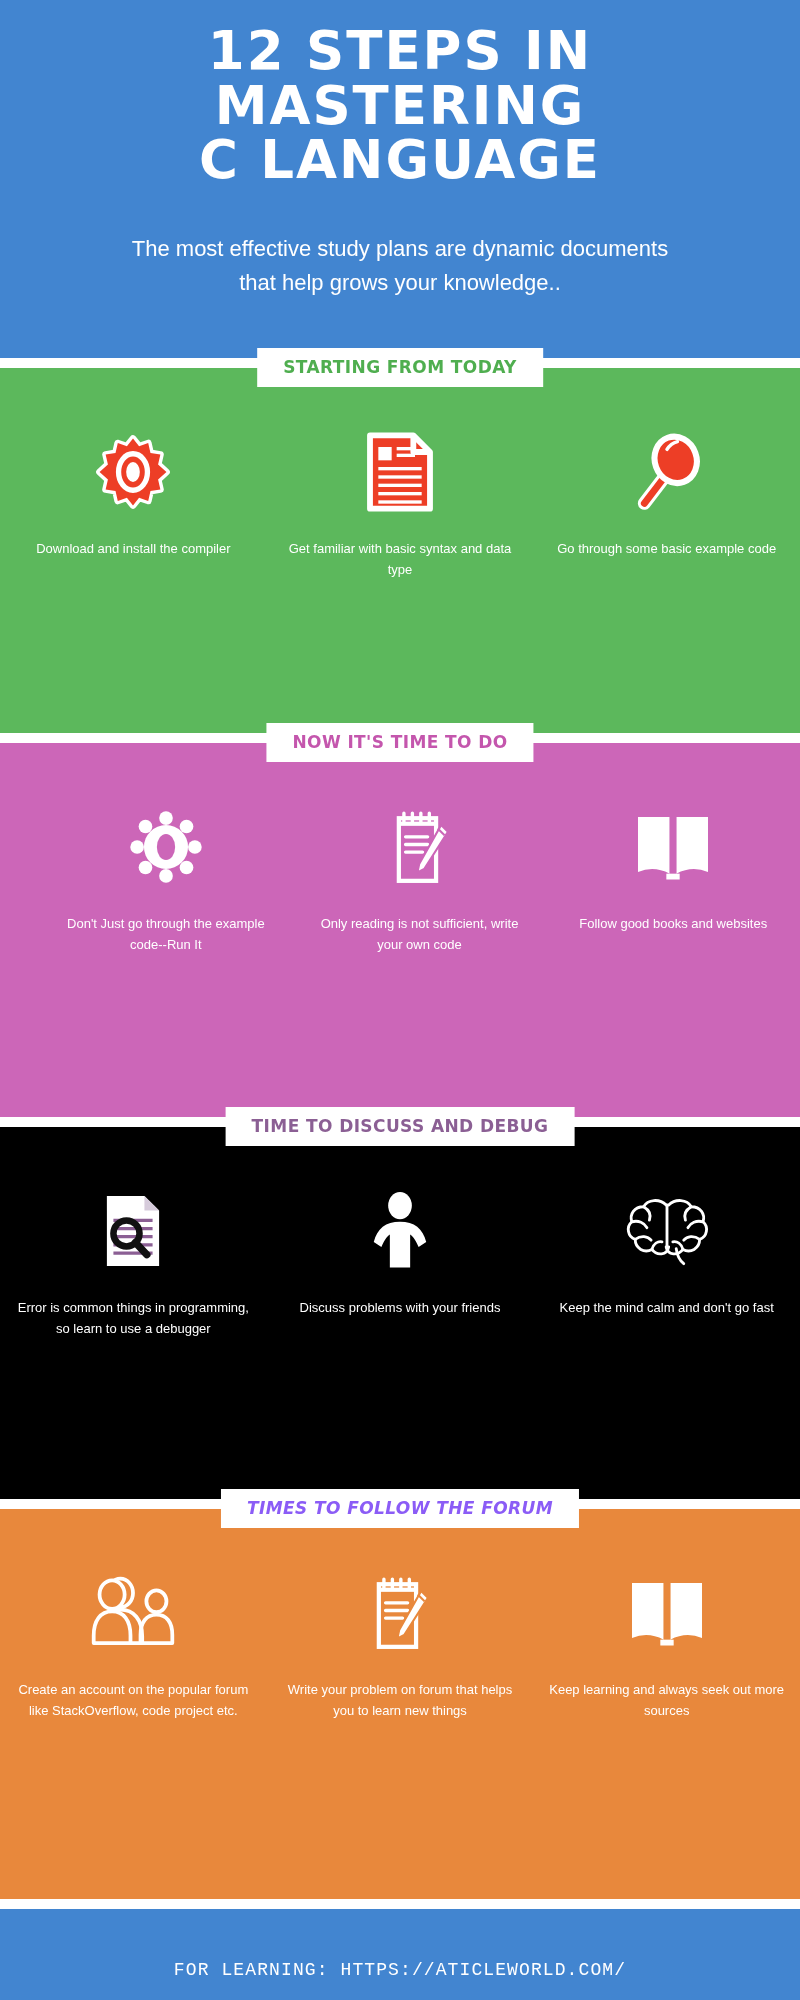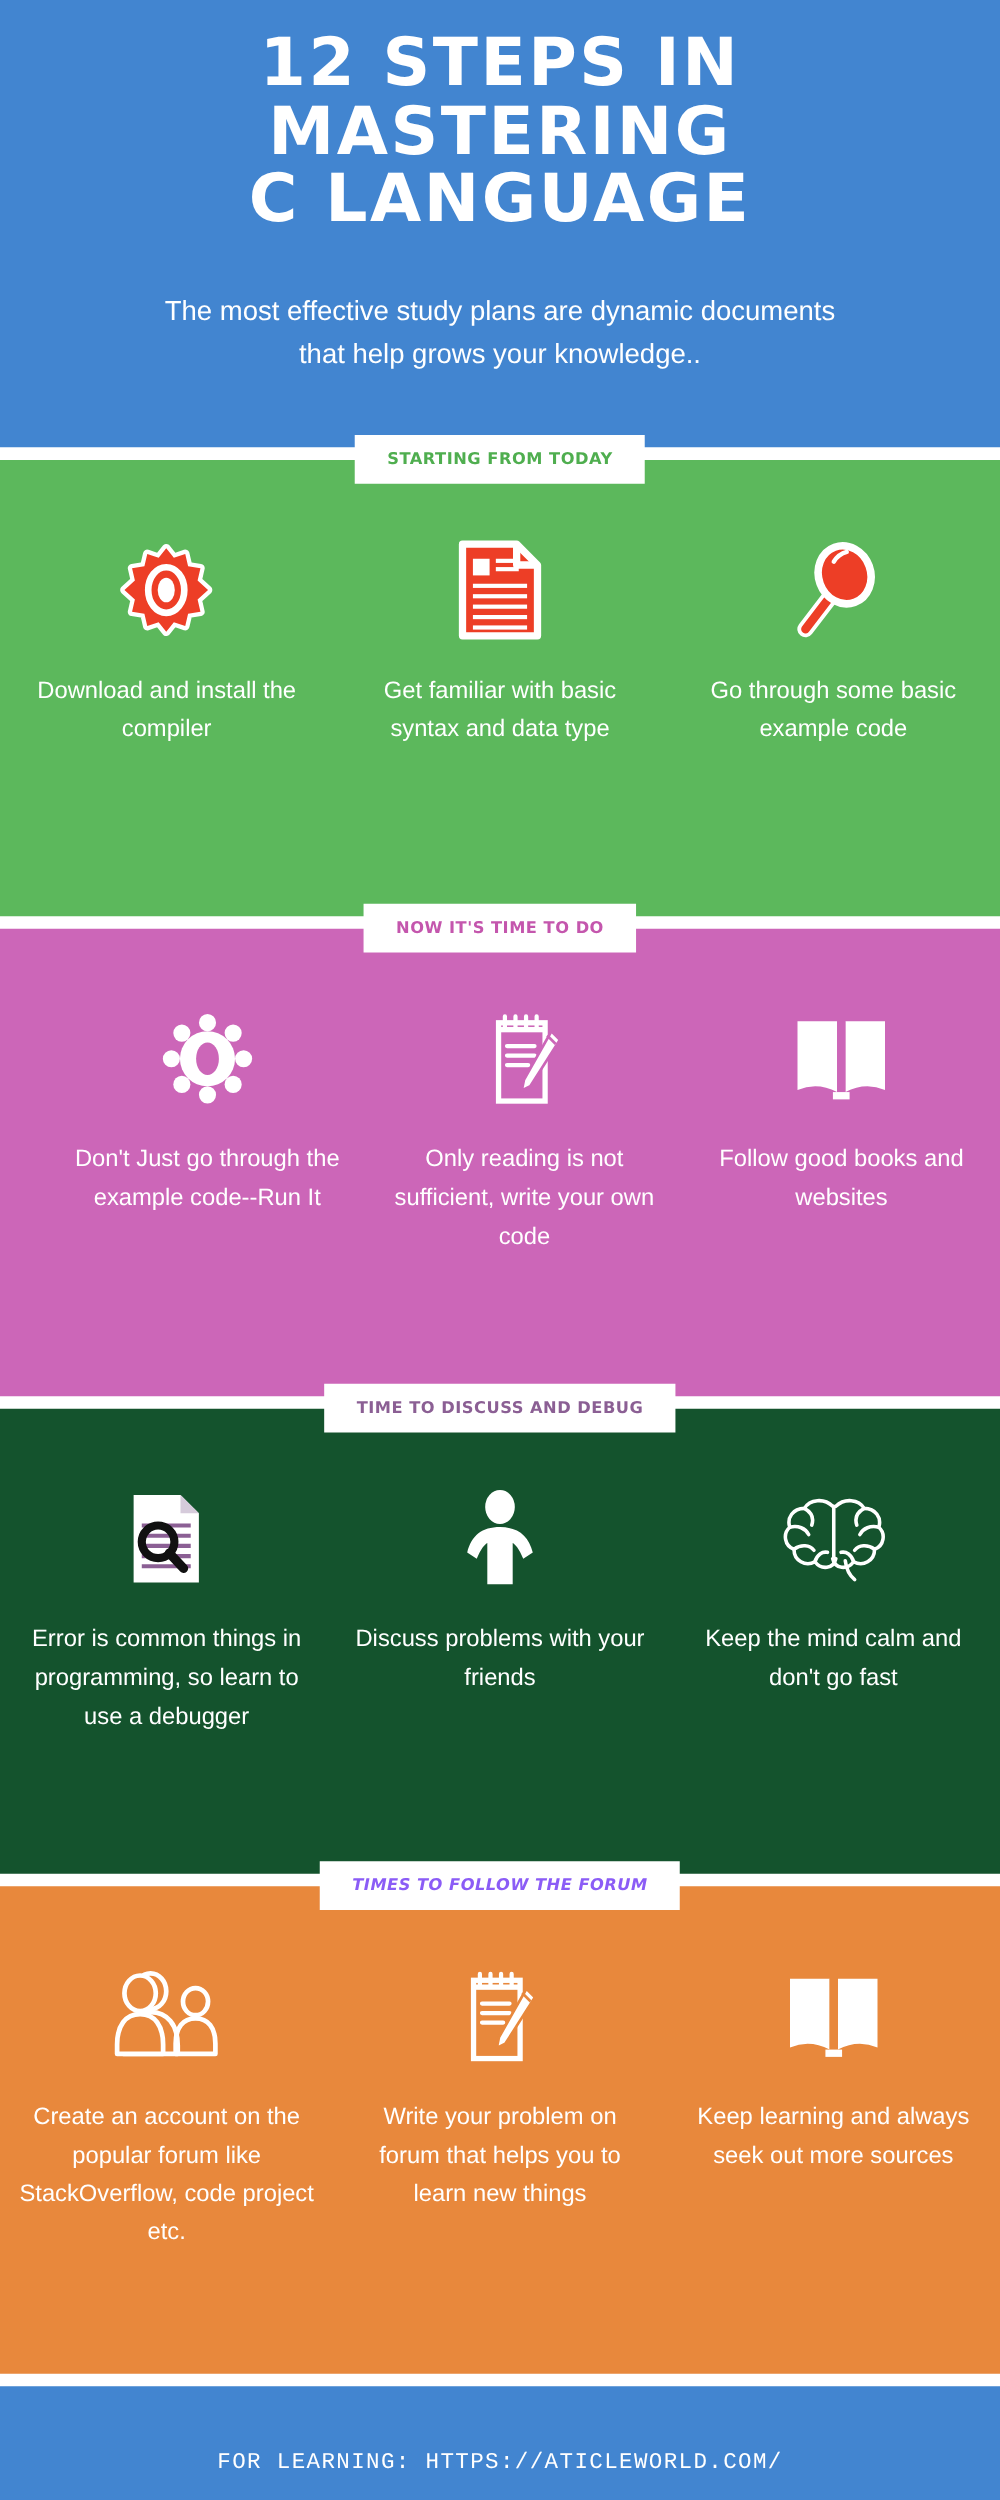--- a/index.html
+++ b/index.html
@@ -34,37 +34,37 @@
     line-height:1.55;
     max-width:540px;
     margin:44px auto 0 auto;
     font-family:"Liberation Sans", sans-serif;
   }
 
   
   .section { position:relative; width:800px; }
   .sec-green  { background:#5cb85c; height:365px; }
   .sec-pink   { background:#cc66b8; height:374px;padding-left:39px; }
-  .sec-purple { background:#14532d; height:372px; }
+  .sec-purple { background:#000000; height:372px; }
   .sec-orange { background:#e8883c; height:390px; }
 
   .divider { height:10px; background:#ffffff; width:100%; }
 
   
   .banner {
     position:absolute;
     left:50%;
     transform:translateX(-50%);
     top:-20px;
     background:#ffffff;
     height:39px;
     line-height:39px;
     padding:0 26px;
     font-weight:bold;
-    font-size:13px;
+    font-size:17px;
     letter-spacing:0.4px;
     white-space:nowrap;
     font-family:"DejaVu Sans", sans-serif;
     z-index:5;
   }
   .bn-green  { color:#4fae4f; }
   .bn-pink   { color:#c456ad; }
   .bn-purple { color:#8b5f94; }
   .bn-orange { color:#8b5cf6;font-style:italic; }
 
@@ -81,21 +81,21 @@
   .icon-wrap {
     height:84px;
     display:flex;
     align-items:center;
     justify-content:center;
     margin-bottom:24px;
   }
   .icon-wrap svg { display:block; }
   .card-label {
     color:#ffffff;
-    font-size:19px;
+    font-size:13px;
     line-height:1.62;
     font-family:"Liberation Sans", sans-serif;
   }
 
   
   .footer {
     background:#4285d0;
     height:121px;
     display:flex;
     align-items:center;

